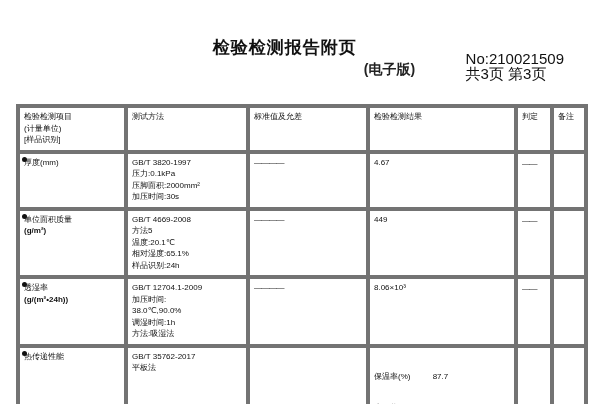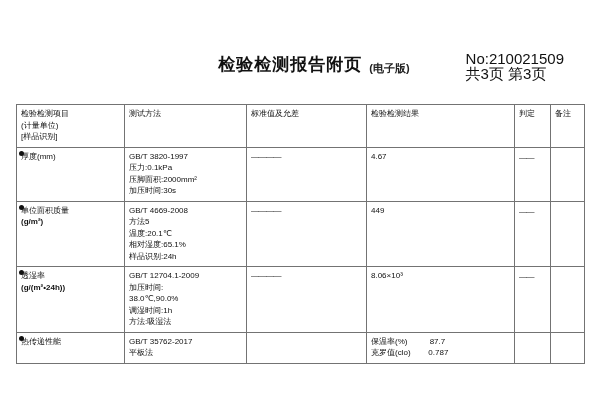--- a/index.html
+++ b/index.html
@@ -15,34 +15,34 @@
     overflow: hidden;
   }
   .page {
     position: relative;
     width: 600px;
     height: 404px;
     box-sizing: border-box;
   }
   .title-row {
     display: flex;
-    align-items: flex-end;
+    align-items: center;
     justify-content: center;
     margin-top: 16px;
     gap: 7px;
     padding-left: 28px;
   }
   .doc-title {
     font-size: 17px;
     font-weight: bold;
     letter-spacing: 1px;
     color: #111;
   }
   .doc-subtitle {
-    font-size: 11px;
+    font-size: 14px;
     font-weight: bold;
     color: #222;
     margin-top: 45px;
   }
   .meta {
     position: absolute;
     right: 36px;
     top: 35px;
     text-align: left;
     font-size: 15px;
@@ -54,21 +54,21 @@
     position: absolute;
     left: 16px;
     top: 88px;
     width: 568px;
     border-collapse: collapse;
     table-layout: fixed;
     font-size: 8px;
     color: #111;
   }
   table.report td, table.report th {
-    border: 1px solid #737373;
+    border: 4px solid #737373;
     vertical-align: top;
     padding: 3px 4px 4px 4px;
     line-height: 11.5px;
     font-weight: normal;
     text-align: left;
   }
   thead td {
     text-align: center;
     vertical-align: middle;
     padding: 5px 3px;
@@ -101,20 +101,21 @@
   .method-line { display: block; white-space: pre; }
   .dash {
     display: block;
     text-align: left;
     letter-spacing: -0.5px;
   }
   .result-line { display: block; white-space: pre; }
   .kv {
     display: block;
     white-space: pre;
+    margin-top: 20px;
   }
   .note-cell { text-align: center; vertical-align: middle; }
   .judge-cell { text-align: center; }
   .judge-dash {
     display: inline-block;
     margin-top: 1px;
     letter-spacing: -0.5px;
   }
   .hdr-stack { display: block; }
 </style>

